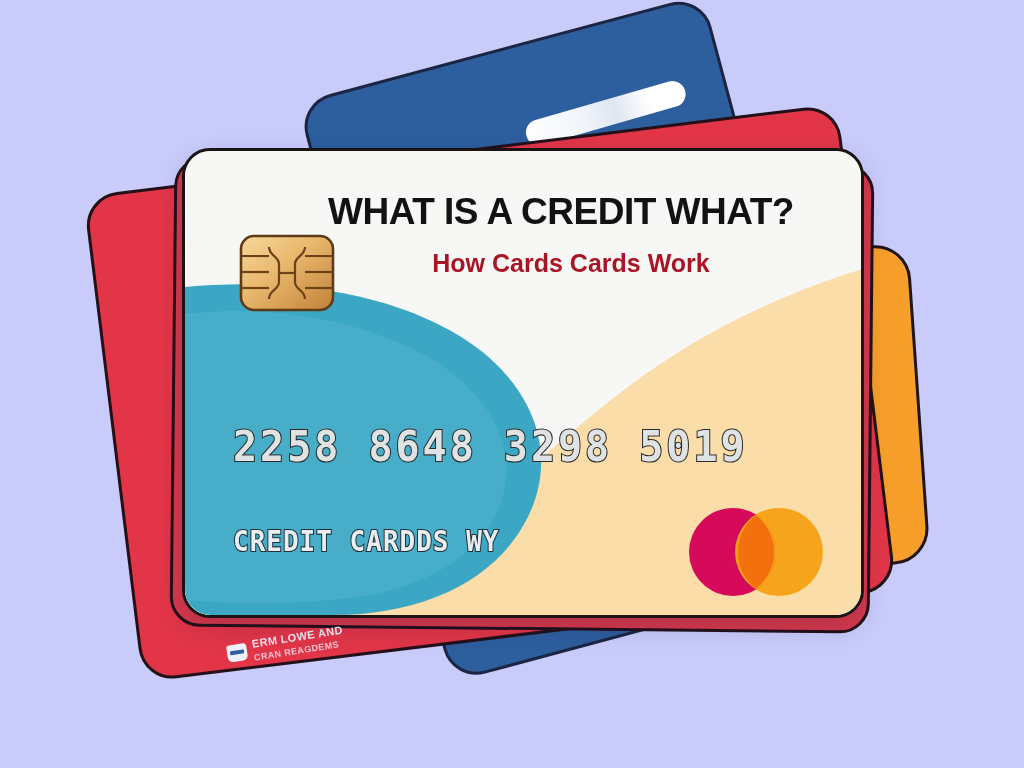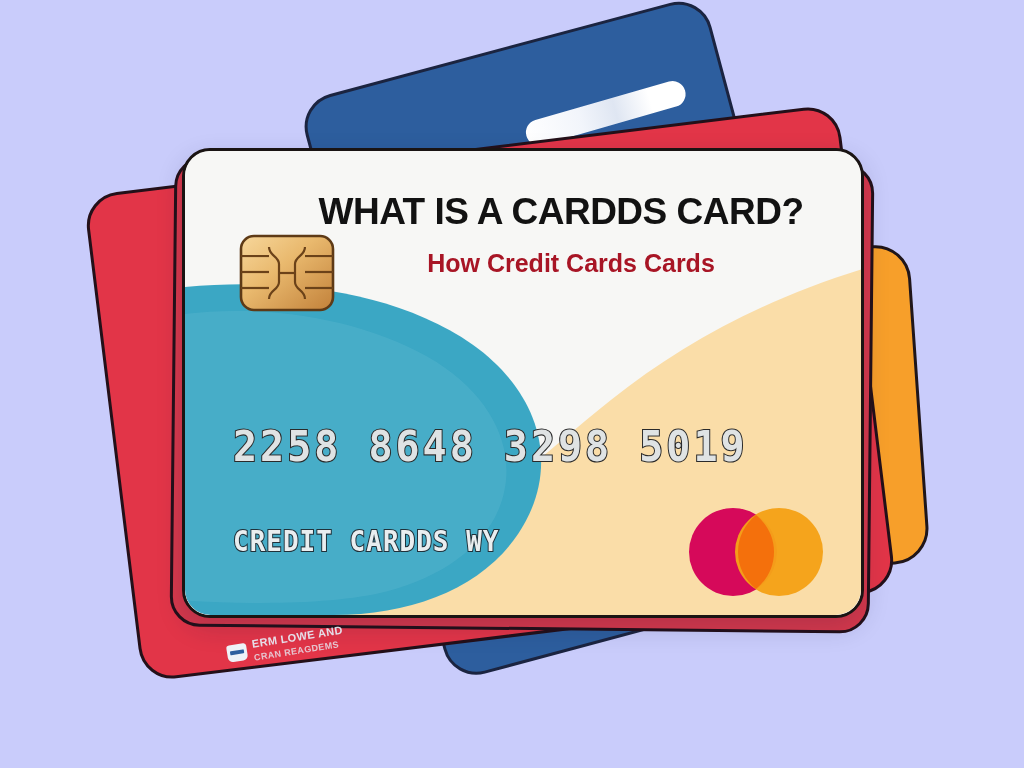--- a/index.html
+++ b/index.html
@@ -295,23 +295,23 @@
           <path d="M2,54 H30"></path>
           <path d="M66,22 H94"></path>
           <path d="M66,38 H94"></path>
           <path d="M66,54 H94"></path>
           <path d="M30,13 C30,22 40,22 40,30 L40,48 C40,56 30,56 30,65"></path>
           <path d="M66,13 C66,22 56,22 56,30 L56,48 C56,56 66,56 66,65"></path>
           <path d="M40,39 H56"></path>
         </g>
       </svg>
 
-      <div class="headline">WHAT IS A CARDDS CARD?</div>
-
-      <div class="subhead">How Credit Cards Cards</div>
+      <div class="headline">WHAT IS A CREDIT WHAT?</div>
+
+      <div class="subhead">How Cards Cards Work</div>
 
       <div class="card-number">2258 8648 3298 5019</div>
 
       <div class="card-holder">CREDIT CARDDS WY</div>
 
       <svg class="mc-logo" viewBox="0 0 142 92">
         <circle cx="48" cy="46" r="44" fill="#D6095A"></circle>
         <circle cx="94" cy="46" r="44" fill="#F5A218" opacity="0.97"></circle>
         <path d="M71,9 C82,18 89,31 89,46 C89,61 82,74 71,83
                  C60,74 53,61 53,46 C53,31 60,18 71,9 Z" fill="#F4700C"></path>

